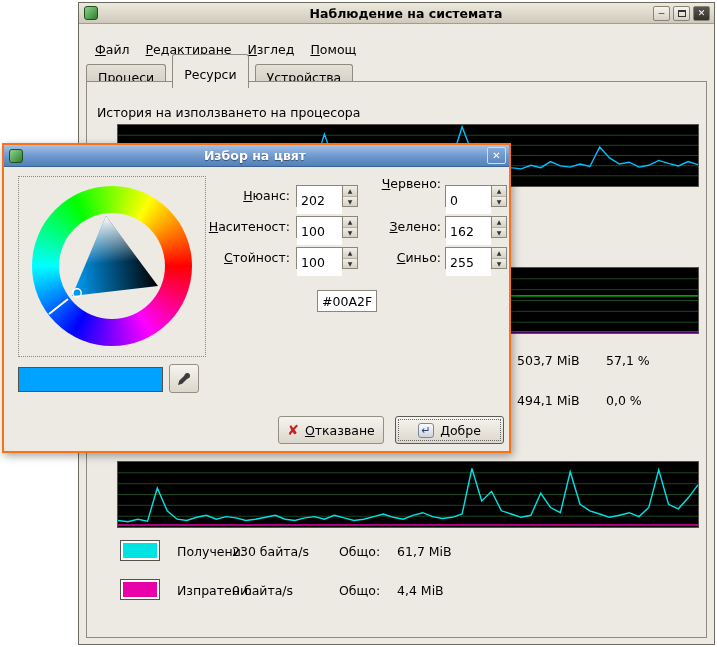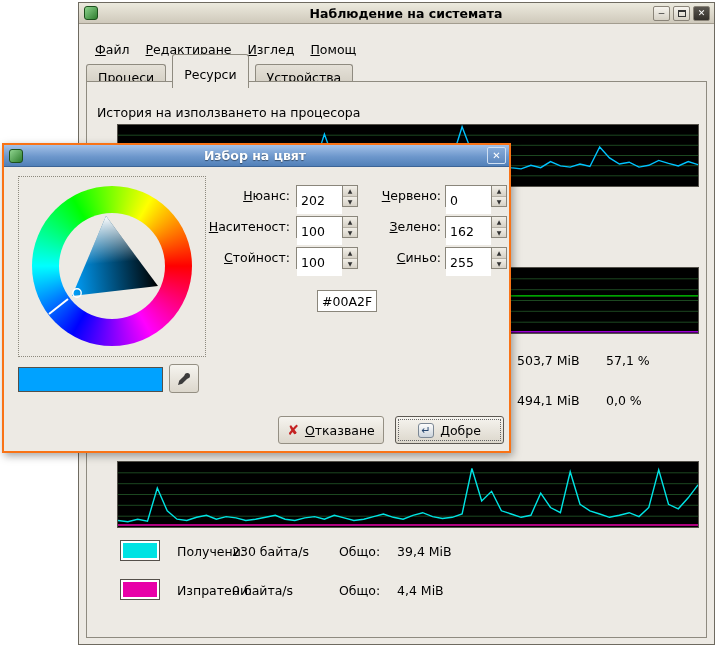--- a/index.html
+++ b/index.html
@@ -164,21 +164,21 @@
           <polyline points="0.0,58.5 9.8,59.8 19.7,57.2 29.5,59.1 39.3,26.0 49.2,48.8 59.0,57.2 68.8,58.5 78.6,55.3 88.5,53.3 98.3,57.2 108.1,54.6 118.0,55.9 127.8,58.5 137.6,57.2 147.5,55.3 157.3,53.3 167.1,57.2 176.9,58.5 186.8,55.9 196.6,54.6 206.4,57.2 216.3,53.3 226.1,55.9 235.9,58.5 245.8,57.2 255.6,54.6 265.4,52.0 275.3,55.3 285.1,57.2 294.9,53.3 304.7,50.7 314.6,54.6 324.4,56.5 334.2,55.3 344.1,52.0 353.9,6.5 363.7,39.0 373.6,29.3 383.4,48.8 393.2,52.0 403.1,55.3 412.9,53.3 422.7,31.2 432.5,45.5 442.4,50.7 452.2,9.8 462.0,42.3 471.9,48.8 481.7,52.0 491.5,55.3 501.4,53.3 511.2,50.7 521.0,54.6 530.8,45.5 540.7,7.8 550.5,42.3 560.3,46.8 570.2,35.8 580.0,22.8" fill="none" stroke="#00e3e3" stroke-width="1.4"></polyline>
           <polyline points="0.0,63.0 580.0,63.0" fill="none" stroke="#e800a8" stroke-width="1.4"></polyline>
         </svg>
       </div>
 
     <div class="net-row" style="top:457px;">
       <span class="swatch" style="left: 33px; top: 1px; background: rgb(0, 227, 227);"></span>
       <span class="lbl">Получени:</span>
       <span class="rate">230 байта/s</span>
       <span class="tlbl">Общо:</span>
-      <span class="tval">39,4 MiB</span>
+      <span class="tval">61,7 MiB</span>
     </div>
     <div class="net-row" style="top:496px;">
       <span class="swatch" style="left: 33px; top: 1px; background: rgb(232, 0, 168);"></span>
       <span class="lbl">Изпратени:</span>
       <span class="rate">0 байта/s</span>
       <span class="tlbl">Общо:</span>
       <span class="tval">4,4 MiB</span>
     </div>
   </div>
 </div>
@@ -229,21 +229,21 @@
       </span>
   </span>
   <span class="spin" style="left:292px; top:102px;">
     <input value="100" style="">
     <span class="spin-btns">
         <span>▲</span>
         <span>▼</span>
       </span>
   </span>
 
-  <span class="fld-label c2" style="left:345px; top:40px;">Червено:</span>
+  <span class="fld-label c2" style="left:345px; top:28px;">Червено:</span>
   <span class="fld-label c2" style="left:345px; top:71px;">Зелено:</span>
   <span class="fld-label c2" style="left:345px; top:102px;">Синьо:</span>
 
   <span class="spin" style="left:441px; top:40px;">
     <input value="0" style="">
     <span class="spin-btns">
         <span>▲</span>
         <span>▼</span>
       </span>
   </span>

